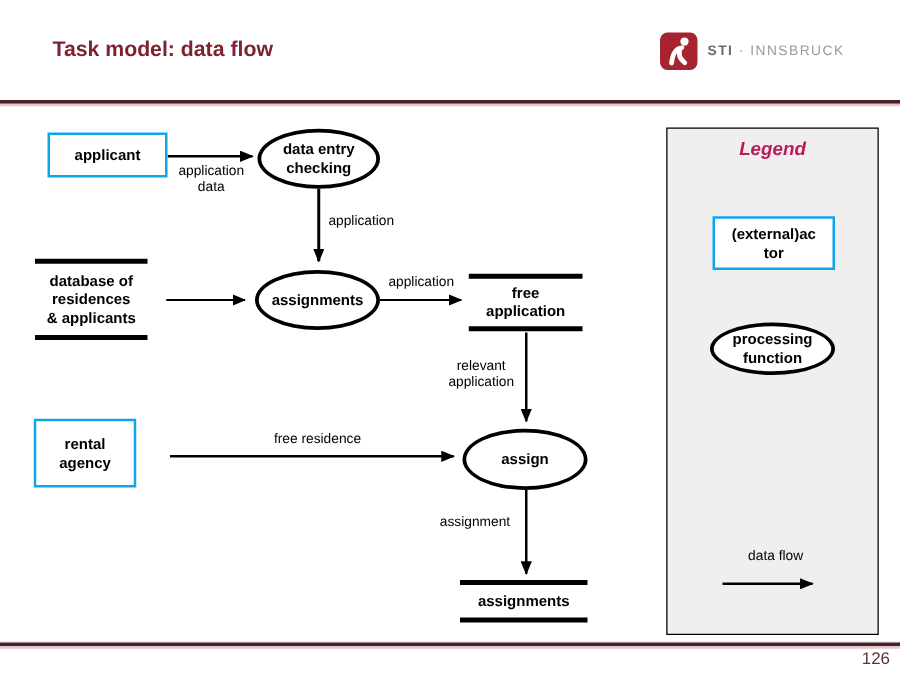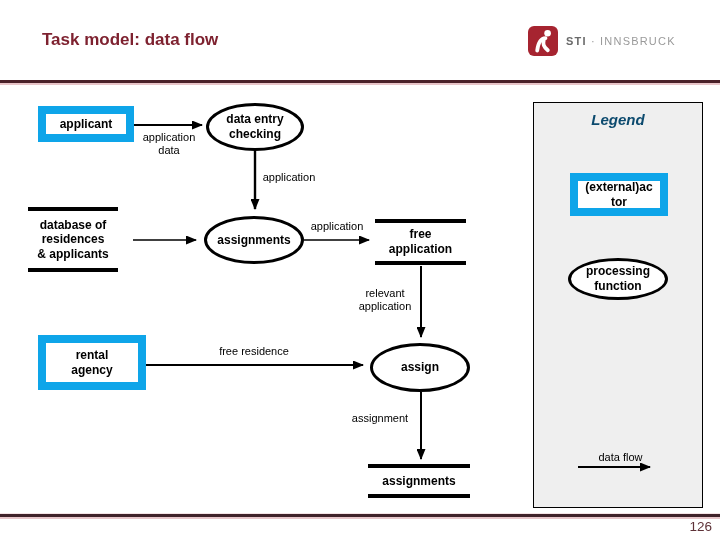--- a/index.html
+++ b/index.html
@@ -28,44 +28,44 @@
   .header-rule { position:absolute; left:0; top:80px; width:720px; }
   .header-rule .dark { height:3px; background:#4a2129; }
   .header-rule .pink { height:2px; background:#e8c4c8; }
 
   
   .node {
     position:absolute; display:flex; align-items:center; justify-content:center;
     text-align:center; font-weight:bold; font-size:12px; line-height:1.22;
     white-space:pre-line; background:#fff; z-index:2;
   }
-  .box   { border:8px solid #0ea5e9; }
+  .box   { border:2px solid #0ea5e9; }
   .ellipse { border:3px solid #000; border-radius:50%; }
   .store { border-top:4px solid #000; border-bottom:4px solid #000; background:transparent; }
   .flowlabel {
     position:absolute; font-size:11px; line-height:1.2; text-align:center;
     white-space:pre-line; z-index:2;
   }
   #connector-layer { position:absolute; left:0; top:0; z-index:1; }
 
   
   .legend-box {
     position:absolute; left:533px; top:102px; width:170px; height:406px;
     background:#efefef; border:1px solid #000; z-index:0;
   }
   .legend-title {
     position:absolute; left:0; top:8px; width:168px; text-align:center;
-    font-size:15px; font-weight:bold; font-style:italic; color:#0c4a6e;
+    font-size:15px; font-weight:bold; font-style:italic; color:#be185d;
   }
   .legend-box .node { background:#fff; }
   .lg-actor  { left:36px; top:70px;  width:98px;  height:43px; }
   .lg-proc   { left:34px; top:155px; width:100px; height:42px; }
   .lg-store  { left:43px; top:253px; width:87px;  height:35px;
                border-top:3.5px solid #000; border-bottom:3.5px solid #000; background:transparent; }
-  .lg-flowlabel { left:43px; top:348px; width:87px; }
+  .lg-flowlabel { left:43px; top:336px; width:87px; }
 
   
   .footer-rule { position:absolute; left:0; top:513px; width:720px; z-index:3; }
   .footer-rule .l1 { height:1px; background:#f5e4e6; }
   .footer-rule .l2 { height:3px; background:#40232a; }
   .footer-rule .l3 { height:2px; background:#e7c6ca; }
   .page-number {
     position:absolute; right:8px; top:519px;
     font-size:13.5px; color:#5e3238; z-index:3;
   }
@@ -115,21 +115,21 @@
 
 <div class="node store" style="left:28px; top:207px; width:90px; height:65px;">database of
 residences
 &amp; applicants</div>
 
 <div class="node ellipse" style="left:204px; top:216px; width:100px; height:48px;">assignments</div>
 
 <div class="node store" style="left:375px; top:219px; width:91px; height:46px;">free
 application</div>
 
-<div class="node box" style="left:38px; top:335px; width:108px; height:55px;">rental
+<div class="node box" style="left:27px; top:335px; width:82px; height:55px;">rental
 agency</div>
 
 <div class="node ellipse" style="left:370px; top:343px; width:100px; height:49px;">assign</div>
 
 <div class="node store" style="left:368px; top:464px; width:102px; height:34px;">assignments</div>
 
 <div class="flowlabel" style="left:133px; top:131px; width:72px;">application
 data</div>
 <div class="flowlabel" style="left:258px; top:171px; width:62px;">application</div>
 <div class="flowlabel" style="left:306px; top:220px; width:62px;">application</div>

